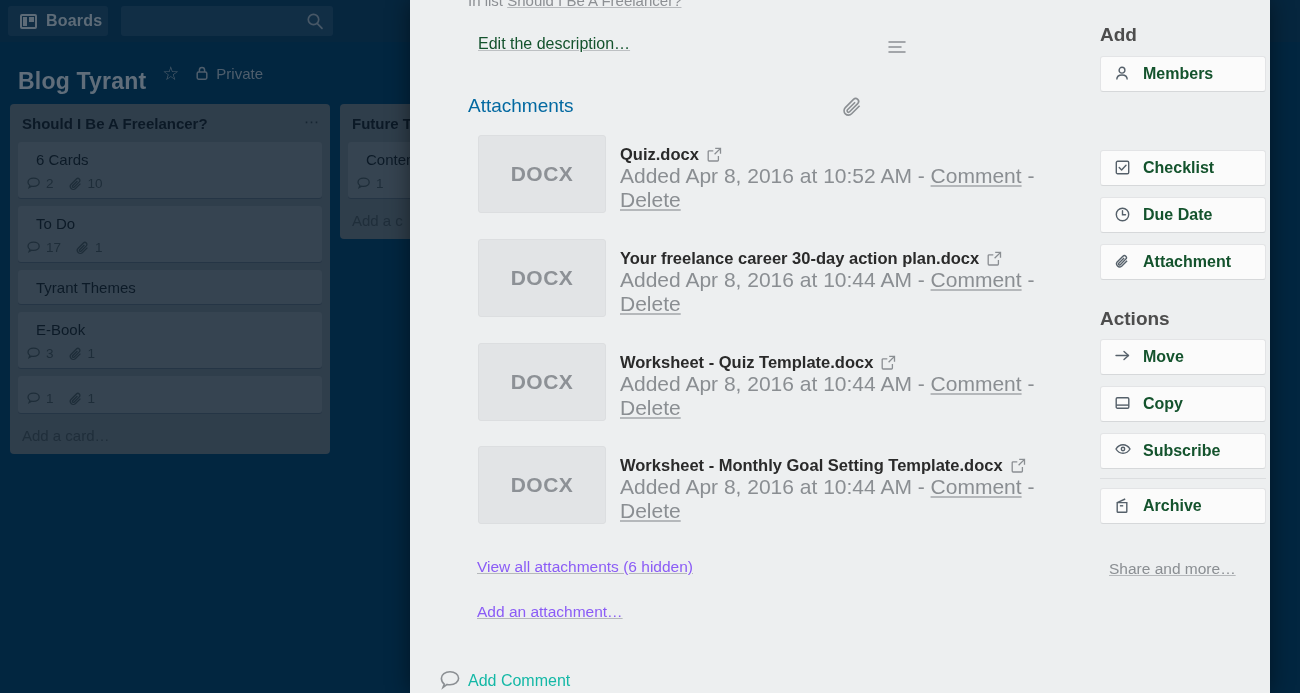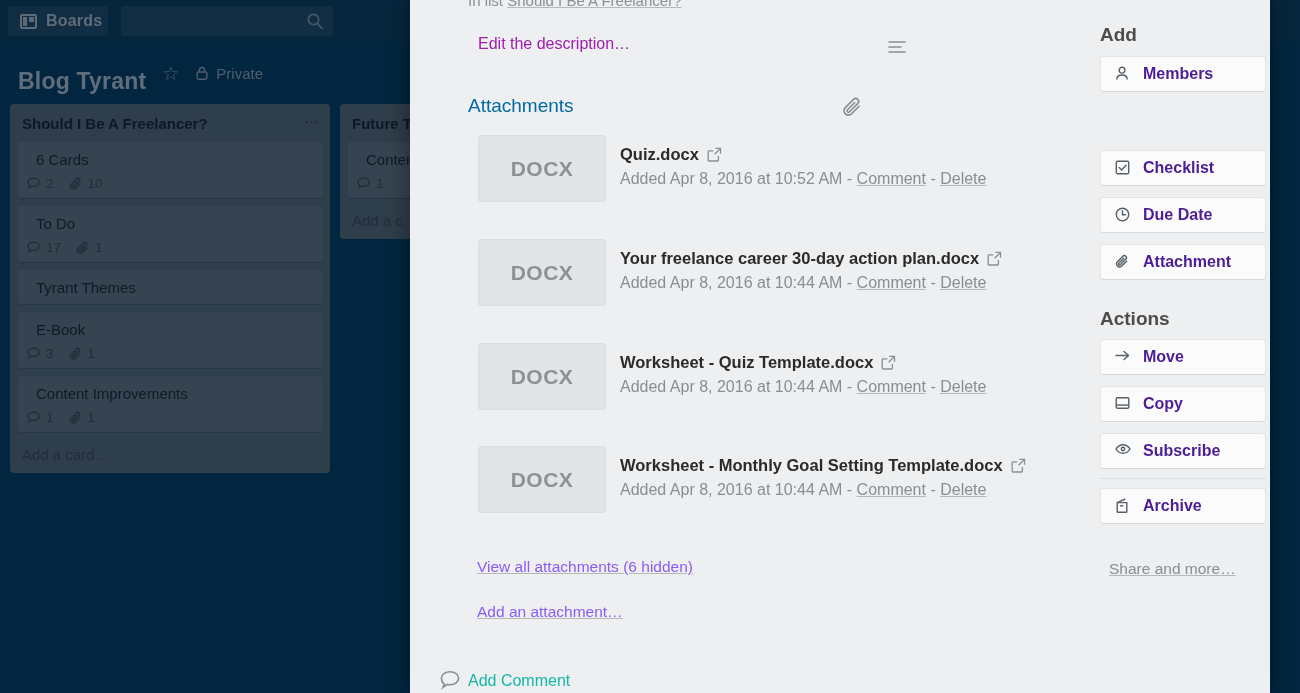--- a/index.html
+++ b/index.html
@@ -111,44 +111,44 @@
     font-size: 15px; color: #8c8f93;
   }
   .in-list u { text-decoration-color: #b6b9bc; }
 
   .row-icon {
     position: absolute; color: #8b8f93;
   }
 
   .edit-desc {
     position: absolute; left: 68px; top: 35px;
-    font-size: 16px; color: #a21caf;
-    text-decoration-color: #bdc0c3;
+    font-size: 16px; color: #14532d;
+    text-decoration: underline; text-decoration-color: #bdc0c3;
   }
 
   #attachments-title {
     position: absolute; left: 58px; top: 95px;
     font-size: 19px; font-weight: normal; color: #0369a1;
   }
 
   .attach-row { position: absolute; left: 60px; width: 600px; }
   .attach-thumb {
-    position: absolute; left: 8px; top: 0; width: 128px; height: 67px;
+    position: absolute; left: 8px; top: 0; width: 128px; height: 78px;
     background: #e2e4e6;
     border: 1px solid #dcdee0;
     border-radius: 3px;
     display: flex; align-items: center; justify-content: center;
     color: #8d9196; font-size: 21px; font-weight: bold; letter-spacing: .5px;
   }
   .attach-info { position: absolute; left: 150px; top: 10px; }
   .attach-name {
     font-size: 16.5px; font-weight: bold; color: #2a2a2a;
     display: flex; align-items: center; gap: 8px;
   }
-  .attach-meta { margin-top: 6px; font-size: 16px; color: #8a8e92; }
+  .attach-meta { font-size: 21px; color: #8a8e92; }
   .attach-meta a { color: #8a8e92; text-decoration: underline; text-decoration-color: #b5b8bb; }
 
   .plain-link {
     position: absolute; left: 477px;
     font-size: 15.5px; color: #8b5cf6;
     text-decoration: underline; text-decoration-color: #b5b8bb;
   }
 
   
   .side-heading {
@@ -157,21 +157,21 @@
   }
   .side-btn {
     position: absolute; left: 18px; width: 166px; height: 36px;
     background: #fbfbfb;
     border: 1px solid #e3e4e6;
     border-bottom-color: #d6d8da;
     border-radius: 3px;
     display: flex; align-items: center; gap: 12px;
     padding-left: 14px;
   }
-  .side-btn .btxt { font-size: 16px; font-weight: bold; color: #4c1d95; }
+  .side-btn .btxt { font-size: 16px; font-weight: bold; color: #14532d; }
   .side-btn .bicon { color: #55606a; display: flex; width: 16px; height: 16px; }
   #side-divider {
     position: absolute; left: 18px; top: 478px; width: 166px; height: 1px;
     background: #dcdee0;
   }
   #share-more {
     position: absolute; left: 27px; top: 560px;
     font-size: 15.5px; color: #8a8e92;
     text-decoration: underline; text-decoration-color: #b5b8bb;
   }
@@ -279,21 +279,20 @@
             <svg width="14" height="14" viewBox="0 0 14 14" fill="none" stroke="currentColor" stroke-width="1.3">
               <path d="M11.4 6.6 6.5 11.5a3 3 0 0 1-4.3-4.3l5.2-5.2a2 2 0 0 1 2.9 2.9L5 10.2a1 1 0 0 1-1.4-1.4l4.8-4.8"></path>
             </svg>
           </span>
           <span>1</span>
         </span>
       </div>
     </div>
 
     <div class="card">
-      <div class="card-title">Content Improvements</div>
       <div class="card-badges">
         <span class="badge">
           <span>
             <svg width="14" height="13" viewBox="0 0 14 13" fill="none" stroke="currentColor" stroke-width="1.3">
               <path d="M1 5.3C1 3 3.4 1.2 6.6 1.2S12.2 3 12.2 5.3 9.8 9.4 6.6 9.4c-.7 0-1.3-.08-1.9-.23L2.1 10.6l.8-2.1C1.7 7.7 1 6.6 1 5.3Z"></path>
             </svg>
           </span>
           <span>1</span>
         </span>
         <span class="badge">

